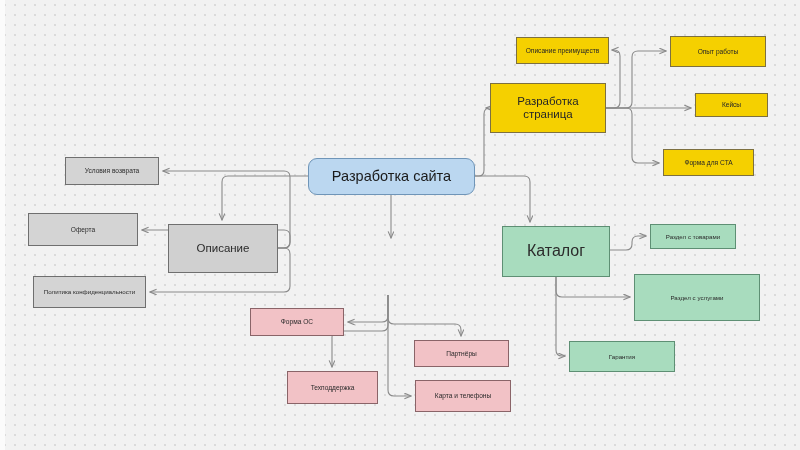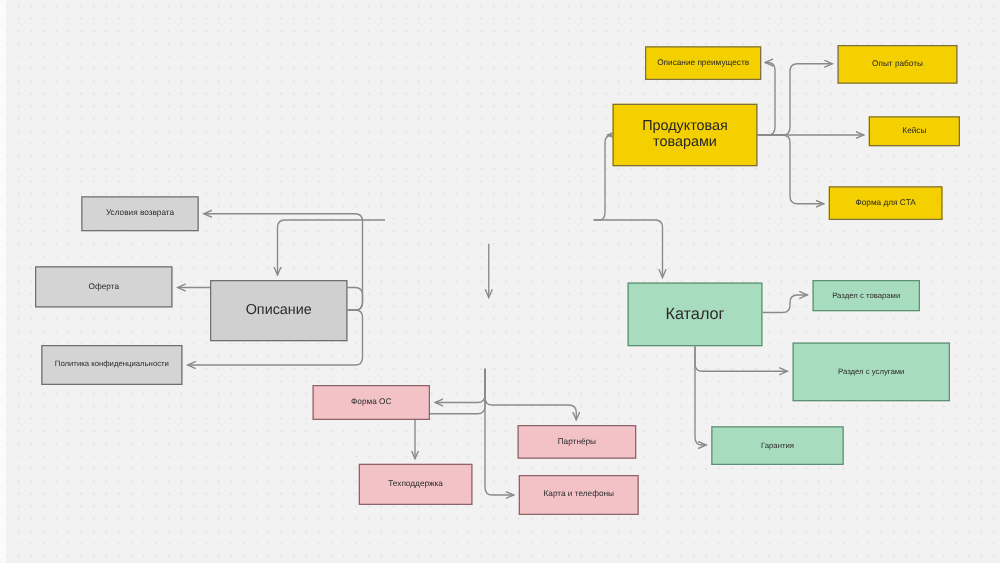--- a/index.html
+++ b/index.html
@@ -31,21 +31,21 @@
   }
   .node span{display:block;}
   
   .n-root{
     background:#bbd7f0;border:1.3px solid #6f95b8;border-radius:9px;
     color:#1a1a1a;font-size:14.5px;
   }
   .n-yellow{background:#f5d000;border:1.4px solid #7d7040;color:#262626;}
   .n-yellow-main{background:#f5d000;border:1.4px solid #7d7040;color:#262626;font-size:11.5px;}
   .n-green{background:#a8dcbe;border:1.4px solid #5e8f74;color:#2b2b2b;}
-  .n-green-main{background:#a8dcbe;border:1.4px solid #5e8f74;color:#2b2b2b;font-size:13px;}
+  .n-green-main{background:#a8dcbe;border:1.4px solid #5e8f74;color:#2b2b2b;font-size:16px;}
   .n-pink{background:#f2c2c6;border:1.4px solid #8a6468;color:#2b2b2b;}
   .n-pink-main{background:#f2c2c6;border:1.4px solid #8a6468;color:#2b2b2b;font-size:11.5px;}
   .n-gray{background:#d4d4d4;border:1.4px solid #6f6f6f;color:#2b2b2b;}
   .n-gray-main{background:#d0d0d0;border:1.4px solid #6f6f6f;color:#2b2b2b;font-size:11.5px;}
   .sm{font-size:6.6px;}
   .xsm{font-size:6.2px;}
 </style>
 </head>
 <body>
 
@@ -80,23 +80,26 @@
       <path d="M388,295 L388,325 Q388,331 382,331 L338,331 Q332,331 332,337 L332,367"></path>
       <path d="M388,295 L388,318 Q388,324 394,324 L455,324 Q461,324 461,330 L461,336"></path>
       <path d="M388,295 L388,390 Q388,396 394,396 L411,396"></path>
 
       <path d="M278,248 L284,248 Q290,248 290,242 L290,177 Q290,171 284,171 L163,171"></path>
       <path d="M278,248 L284,248 Q290,248 290,242 L290,236 Q290,230 284,230 L142,230"></path>
       <path d="M278,248 L284,248 Q290,248 290,254 L290,286 Q290,292 284,292 L150,292"></path>
     </g>
   </svg>
 
+  <div class="node n-root" style="left:308px;top:158px;width:167px;height:37px;">
+    <span>Разработка сайта</span>
+  </div>
 
   <div class="node n-yellow-main" style="left:490px;top:83px;width:116px;height:50px;">
-    <span>Продуктовая товарами</span>
+    <span>Разработка страница</span>
   </div>
   <div class="node n-yellow sm" style="left:516px;top:37px;width:93px;height:27px;">
     <span>Описание преимуществ</span>
   </div>
   <div class="node n-yellow sm" style="left:670px;top:36px;width:96px;height:31px;">
     <span>Опыт работы</span>
   </div>
   <div class="node n-yellow sm" style="left:695px;top:93px;width:73px;height:24px;">
     <span>Кейсы</span>
   </div>

